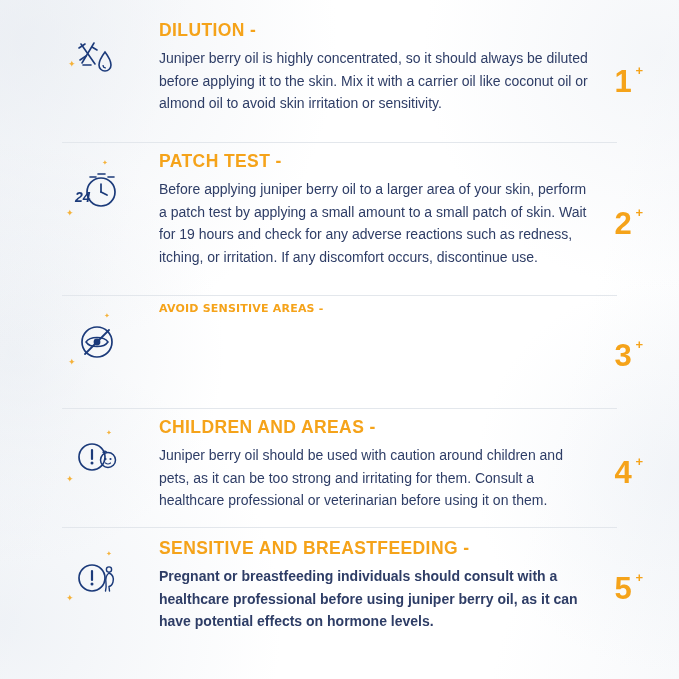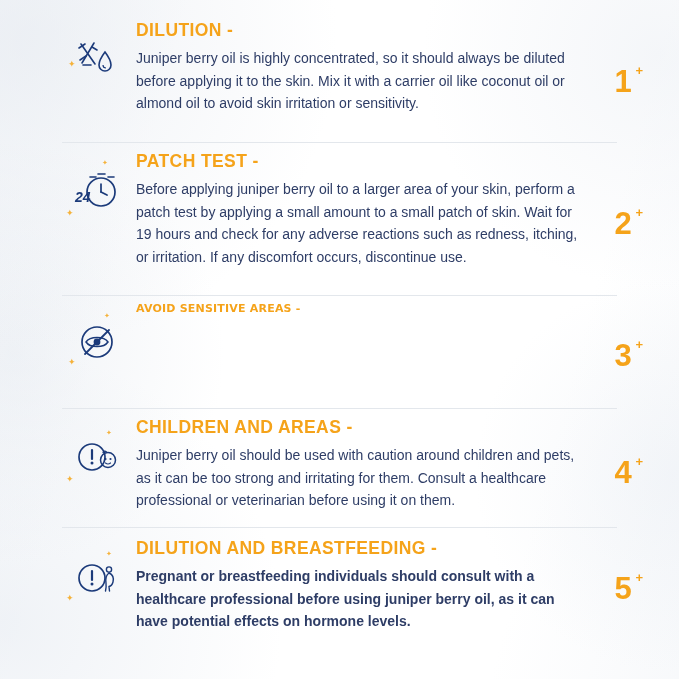--- a/index.html
+++ b/index.html
@@ -56,20 +56,21 @@
     flex: 0 0 78px;
     display: flex;
     align-items: flex-start;
     justify-content: center;
     padding-top: 14px;
   }
 
   .content-cell {
     flex: 1 1 auto;
     padding-right: 6px;
+    margin-left: 23px;
   }
 
   .title {
     color: #f5a31a;
     font-size: 17.5px;
     font-weight: bold;
     letter-spacing: 0.4px;
     margin: 0 0 6px 0;
     line-height: 1.2;
   }
@@ -233,21 +234,21 @@
       <svg width="54" height="54" viewBox="0 0 54 54">
         <circle cx="22" cy="26" r="13" fill="none" stroke="#1b3a7a" stroke-width="1.7"></circle>
         <line x1="22" y1="19" x2="22" y2="28" stroke="#1b3a7a" stroke-width="2.2" stroke-linecap="round"></line>
         <circle cx="22" cy="32" r="1.5" fill="#1b3a7a"></circle>
         <circle cx="39" cy="17.5" r="2.6" fill="none" stroke="#1b3a7a" stroke-width="1.4"></circle>
         <path d="M39 21 C36 23 35.5 27 36 31 C36.4 34.5 36 37 35.5 39" fill="none" stroke="#1b3a7a" stroke-width="1.4" stroke-linecap="round"></path>
         <path d="M39 21 C42.5 22.5 44 26 43 30 C42.2 33 40.6 34.2 39 34.5 L39.5 39" fill="none" stroke="#1b3a7a" stroke-width="1.4" stroke-linecap="round"></path>
       </svg>
     </div>
     <div class="content-cell">
-      <h3 class="title">DILUTION AND BREASTFEEDING -</h3>
+      <h3 class="title">SENSITIVE AND BREASTFEEDING -</h3>
       <p class="body-text" style="max-width:450px;font-weight:bold;">Pregnant or breastfeeding individuals should consult with a healthcare professional before using juniper berry oil, as it can have potential effects on hormone levels.</p>
     </div>
     <div class="num-cell">
       <span class="num">5</span>
       <span class="num" style="position:absolute; top:-2px; right:8px; font-size:13px;">+</span>
     </div>
   </div>
 
 </div>
 

